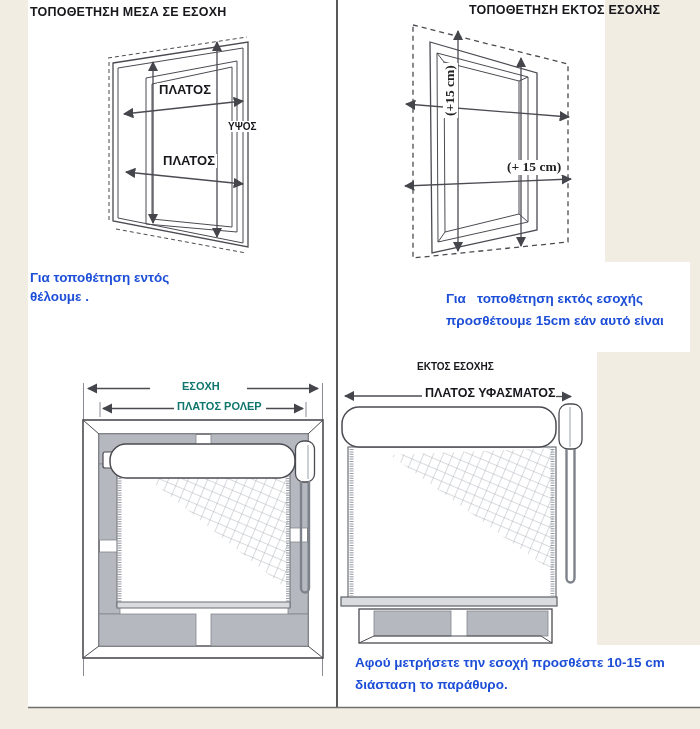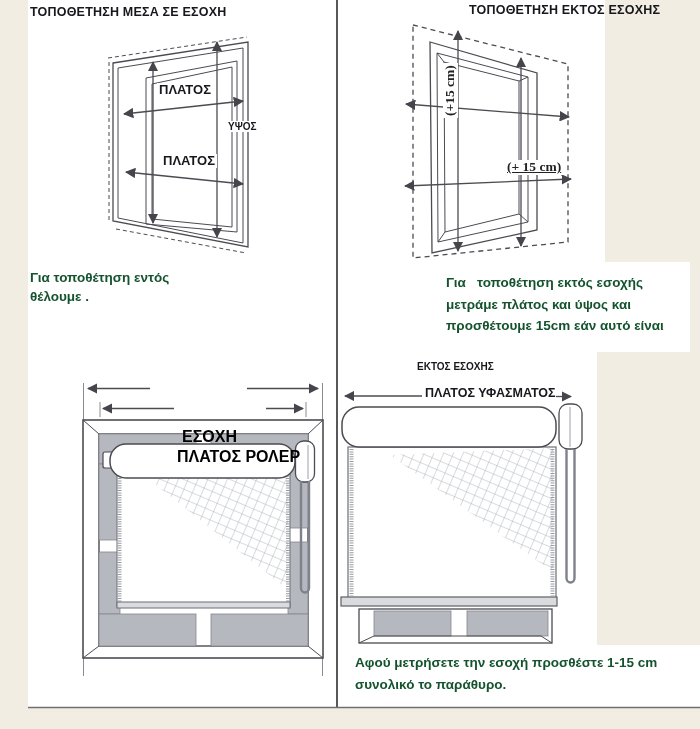--- a/index.html
+++ b/index.html
@@ -6,22 +6,22 @@
   .stage{
     position:relative;width:700px;height:729px;overflow:hidden;
     background:#f1ede3;
     font-family:"Liberation Sans","DejaVu Sans",sans-serif;
   }
   .wp{position:absolute;background:#ffffff;}
   svg.canvas{position:absolute;left:0;top:0;pointer-events:none;}
   .t{position:absolute;font-weight:700;color:#17171c;white-space:pre;line-height:1.1;}
   .bgw{background:#ffffff;padding:0 2px;}
   .title{font-size:12.5px;letter-spacing:.2px;}
-  .dimlbl{font-size:16px;color:#000000;margin-top:48px;}
-  .note{position:absolute;font-weight:700;color:#14532d;font-size:13.5px;}
+  .dimlbl{font-size:11px;color:#0f766e;}
+  .note{position:absolute;font-weight:700;color:#1d4ed8;font-size:13.5px;}
   .note div{white-space:pre;}
   .note-l div{line-height:19px;}
   .note-r div{line-height:21.5px;}
   .note-b div{line-height:22px;}
   .serif{font-family:"Liberation Serif","DejaVu Serif",serif;font-weight:700;font-size:13.5px;color:#222;}
   .rot{transform:rotate(-90deg);transform-origin:0 0;}
   
   .ln{stroke:#4b4b52;stroke-width:1.3;fill:none;}
   .thin{stroke-width:1;}
   .dsh{stroke-dasharray:5 4;}
@@ -145,37 +145,36 @@
   </svg>
 
   <div class="t title" style="left:30px;top:6px;">ΤΟΠΟΘΕΤΗΣΗ ΜΕΣΑ ΣΕ ΕΣΟΧΗ</div>
   <div class="t title" style="left:469px;top:4px;">ΤΟΠΟΘΕΤΗΣΗ ΕΚΤΟΣ ΕΣΟΧΗΣ</div>
 
   <div class="t bgw" style="left:157px;top:83px;font-size:13px;">ΠΛΑΤΟΣ</div>
   <div class="t bgw" style="left:226px;top:121px;font-size:10px;">ΥΨΟΣ</div>
   <div class="t bgw" style="left:161px;top:154px;font-size:13px;">ΠΛΑΤΟΣ</div>
 
   <div class="t serif rot bgw" style="left:443px;top:118px;">(+15 cm)</div>
-  <div class="t serif bgw" style="left:505px;top:160px;text-decoration:underline;">(+ 15 cm)</div>
+  <div class="t serif bgw" style="left:505px;top:160px;">(+ 15 cm)</div>
 
   <div class="note note-l" style="left:30px;top:268px;">
     <div>Για τοποθέτηση εντός</div>
     <div>θέλουμε .</div>
   </div>
 
-  <div class="note note-r" style="left:446px;top:272px;">
+  <div class="note note-r" style="left:446px;top:288px;">
     <div>Για   τοποθέτηση εκτός εσοχής</div>
-    <div>μετράμε πλάτος και ύψος και</div>
     <div>προσθέτουμε 15cm εάν αυτό είναι</div>
   </div>
 
   <div class="t dimlbl" style="left:182px;top:380px;">ΕΣΟΧΗ</div>
   <div class="t dimlbl" style="left:177px;top:400px;">ΠΛΑΤΟΣ ΡΟΛΕΡ</div>
 
   <div class="t" style="left:417px;top:361px;font-size:10px;">ΕΚΤΟΣ ΕΣΟΧΗΣ</div>
   <div class="t" style="left:425px;top:387px;font-size:12.5px;">ΠΛΑΤΟΣ ΥΦΑΣΜΑΤΟΣ</div>
 
   <div class="note note-b" style="left:355px;top:652px;">
-    <div>Αφού μετρήσετε την εσοχή προσθέστε 1-15 cm</div>
-    <div>συνολικό το παράθυρο.</div>
+    <div>Αφού μετρήσετε την εσοχή προσθέστε 10-15 cm</div>
+    <div>διάσταση το παράθυρο.</div>
   </div>
 
 </div>
 
 </body></html>

